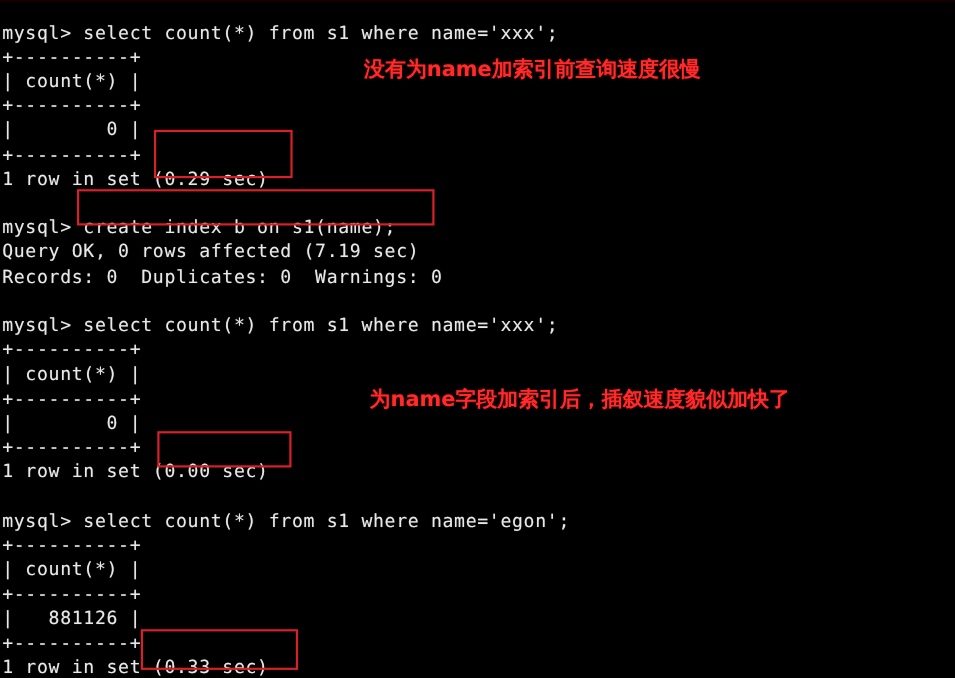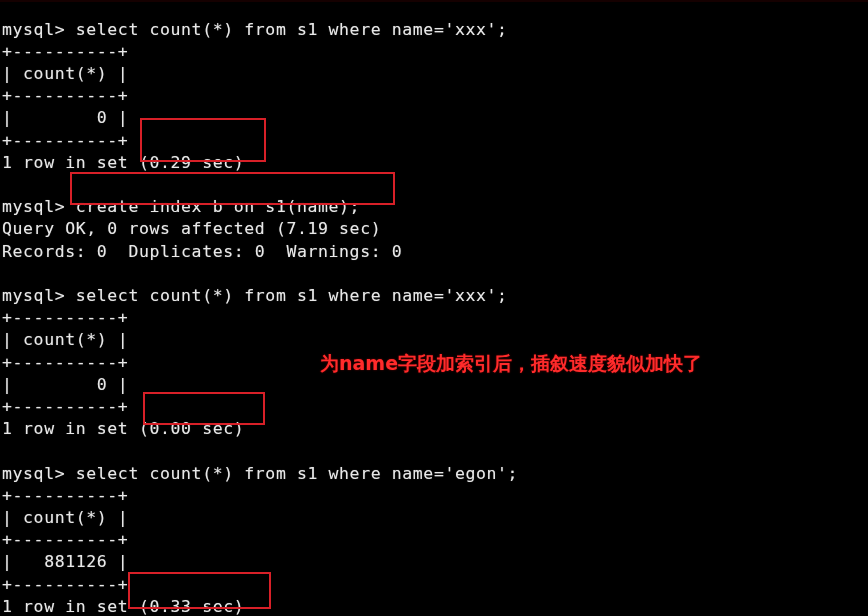--- a/index.html
+++ b/index.html
@@ -104,17 +104,18 @@
 <span class="line">1 row in set (0.33 sec)</span></pre>
 
   <div class="redbox" style="left:140px; top:118px; width:126px; height:44px;"></div>
 
   <div class="redbox" style="left:70px; top:172px; width:325px; height:33px;"></div>
 
   <div class="redbox" style="left:143px; top:392px; width:122px; height:33px;"></div>
 
   <div class="redbox" style="left:128px; top:572px; width:143px; height:37px;"></div>
 
+  <div class="note" style="left:331px; top:52px;">没有为name加索引前查询速度很慢</div>
 
-  <div class="note" style="left:320px; top:352px;">为name字段加索引后，插叙速度貌似加快了</div>
+  <div class="note" style="left:336px; top:352px;">为name字段加索引后，插叙速度貌似加快了</div>
 
 
 </div>
 
 </body></html>

